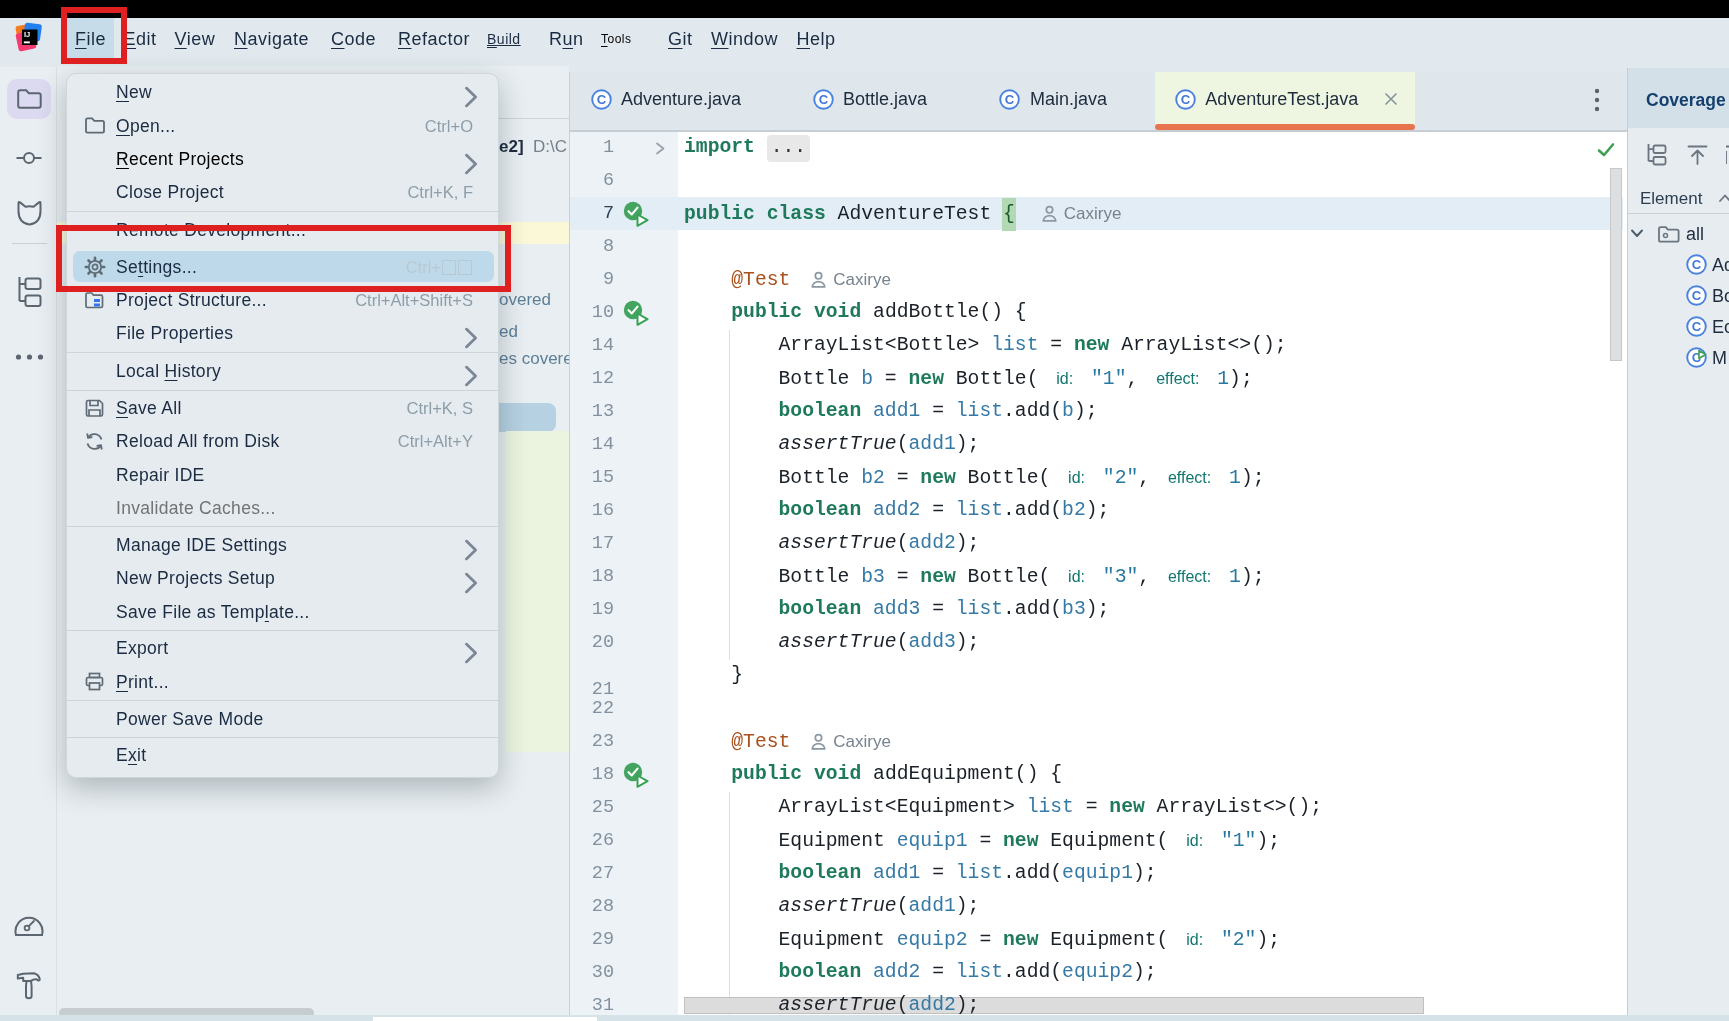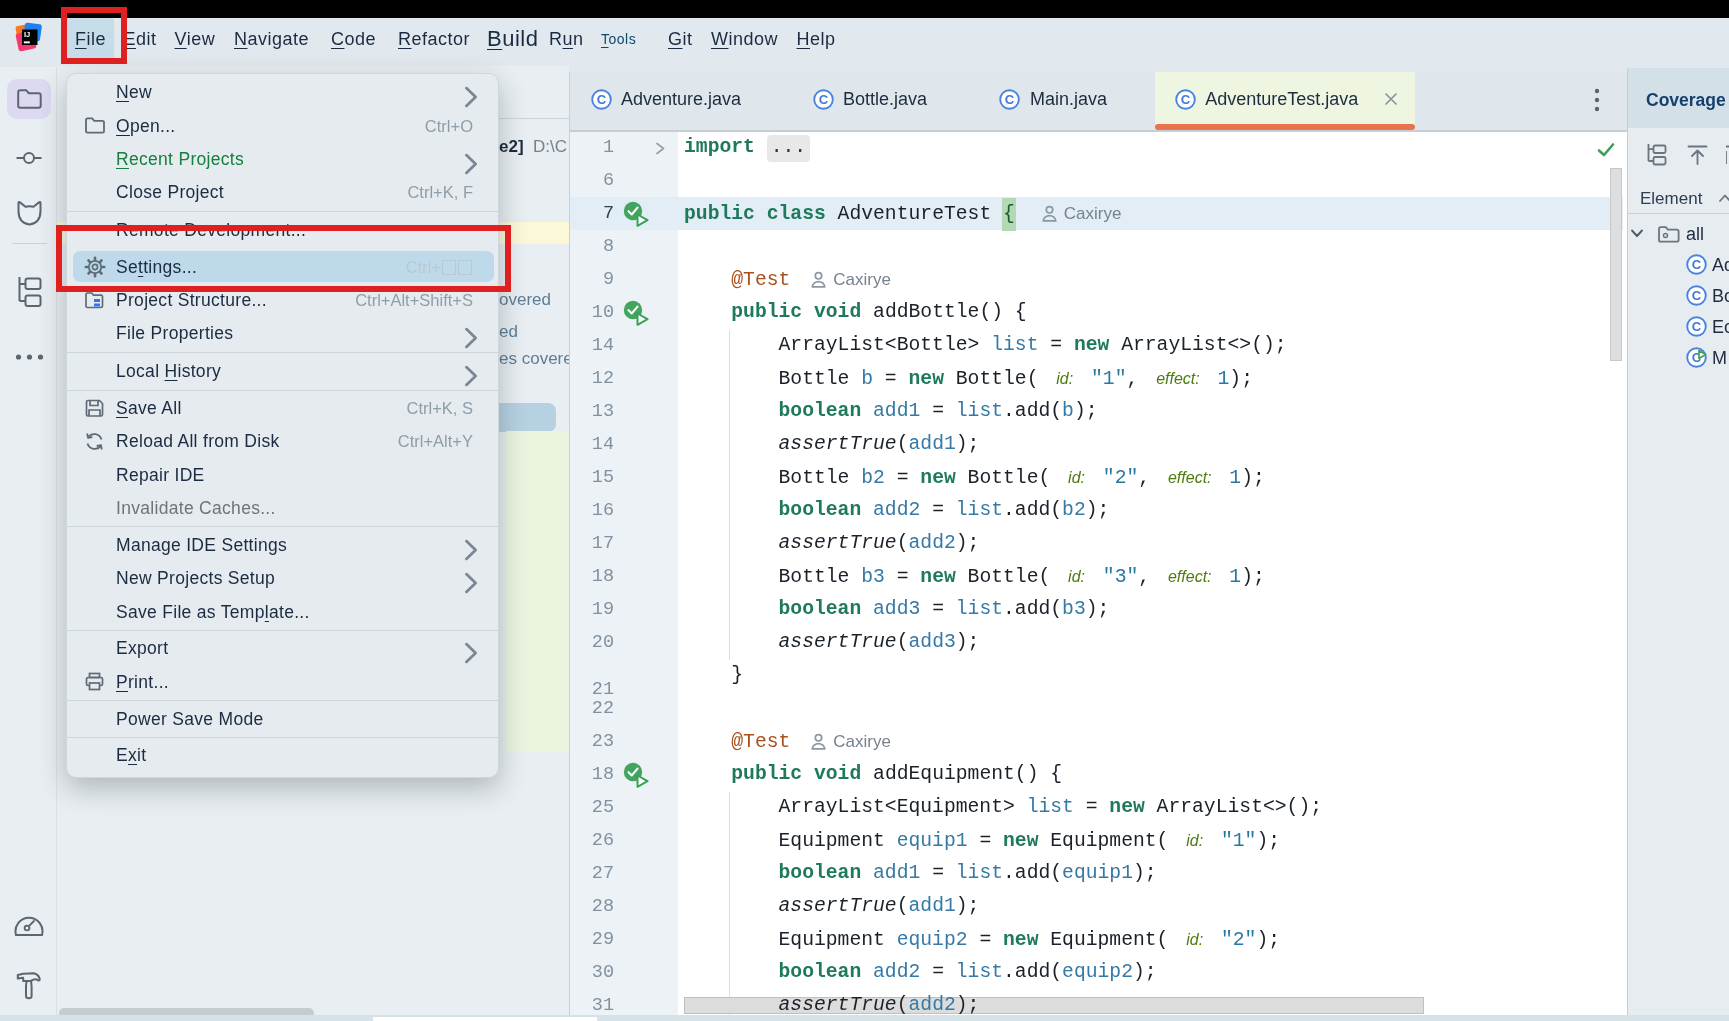--- a/index.html
+++ b/index.html
@@ -6,21 +6,21 @@
   html,body { width:1729px; height:1021px; overflow:hidden; }
   body { position:relative; font-family:"Liberation Sans", sans-serif; background:#e8eef1; }
   .abs { position:absolute; }
   svg { display:block; }
   
   .kw { color:#1e7a5a; font-weight:bold; }
   .vr { color:#3579a6; }
   .st { color:#2878a2; }
   .nm { color:#2878a2; }
   .an { color:#a9511c; }
-  .hint { font-family:"Liberation Sans", sans-serif; font-size:16px; color:#4d7c0f; margin:0 6px;font-style:italic; }
+  .hint { font-family:"Liberation Sans", sans-serif; font-size:16px; color:#0f766e; margin:0 6px; }
   .inlay { font-family:"Liberation Sans", sans-serif; font-size:17px; color:#76838f; }
   .codeline { position:absolute; left:684px; height:33px; line-height:33px;
     font-family:"Liberation Mono", monospace; font-size:19.7px; color:#1a2129; white-space:pre; }
   .lnum { position:absolute; left:569px; width:45px; text-align:right; height:33px; line-height:33px;
     font-family:"Liberation Mono", monospace; font-size:18.5px; color:#8291a0; }
   .mitem { position:absolute; left:116px; font-size:17.5px; color:#1b2b42; height:24px; line-height:24px; letter-spacing:0.3px; }
   .mshort { position:absolute; left:250px; width:223px; font-size:16.5px; color:#8e9ea9; height:24px; line-height:24px; text-align:right; }
   .msep { position:absolute; left:66px; right:0px; width:433px; height:1px; background:#cdd5da; }
   .marrow { position:absolute; left:461px; width:16px; height:24px; }
   .micon { position:absolute; left:84px; width:21px; height:21px; }
@@ -32,23 +32,23 @@
 <div class="abs" style="left:0;top:0;width:1729px;height:18px;background:#000;"></div>
 <div class="abs" style="left:0;top:18px;width:1729px;height:54px;background:#e1e9ee;"></div>
 
 <div class="abs" style="left:65px;top:18px;width:49px;height:46px;background:#c6dce8;"></div>
 <div class="abs" style="left:75px;top:27px;height:24px;line-height:24px;font-size:18px;color:#1b2b42;letter-spacing:0.5px;"><u>F</u>ile</div>
 <div class="abs" style="left:123.5px;top:27px;height:24px;line-height:24px;font-size:18px;color:#1b2b42;letter-spacing:0.5px;"><u>E</u>dit</div>
 <div class="abs" style="left:174.5px;top:27px;height:24px;line-height:24px;font-size:18px;color:#1b2b42;letter-spacing:0.5px;"><u>V</u>iew</div>
 <div class="abs" style="left:234px;top:27px;height:24px;line-height:24px;font-size:18px;color:#1b2b42;letter-spacing:0.5px;"><u>N</u>avigate</div>
 <div class="abs" style="left:331px;top:27px;height:24px;line-height:24px;font-size:18px;color:#1b2b42;letter-spacing:0.5px;"><u>C</u>ode</div>
 <div class="abs" style="left:398px;top:27px;height:24px;line-height:24px;font-size:18px;color:#1b2b42;letter-spacing:0.5px;"><u>R</u>efactor</div>
-<div class="abs" style="left:487px;top:27px;height:24px;line-height:24px;font-size:22px;color:#1b2b42;letter-spacing:0.5px;"><u>B</u>uild</div>
+<div class="abs" style="left:487px;top:27px;height:24px;line-height:24px;font-size:14px;color:#1b2b42;letter-spacing:0.5px;text-decoration:underline;"><u>B</u>uild</div>
 <div class="abs" style="left:549px;top:27px;height:24px;line-height:24px;font-size:18px;color:#1b2b42;letter-spacing:0.5px;">R<u>u</u>n</div>
-<div class="abs" style="left:601px;top:27px;height:24px;line-height:24px;font-size:14px;color:#0c4a6e;letter-spacing:0.5px;"><u>T</u>ools</div>
+<div class="abs" style="left:601px;top:27px;height:24px;line-height:24px;font-size:12px;color:#000000;letter-spacing:0.5px;"><u>T</u>ools</div>
 <div class="abs" style="left:668px;top:27px;height:24px;line-height:24px;font-size:18px;color:#1b2b42;letter-spacing:0.5px;"><u>G</u>it</div>
 <div class="abs" style="left:711px;top:27px;height:24px;line-height:24px;font-size:18px;color:#1b2b42;letter-spacing:0.5px;"><u>W</u>indow</div>
 <div class="abs" style="left:796.5px;top:27px;height:24px;line-height:24px;font-size:18px;color:#1b2b42;letter-spacing:0.5px;"><u>H</u>elp</div>
 <svg class="abs" style="left:14px;top:22px;" width="30" height="30" viewBox="0 0 30 30">
 <rect x="2.5" y="3" width="16" height="16" rx="2.5" fill="#f87a1f" transform="rotate(-10 10 11)"></rect>
 <rect x="10" y="1.5" width="17" height="17" rx="2.5" fill="#2180f0" transform="rotate(8 19 10)"></rect>
 <rect x="3" y="10" width="18" height="18" rx="2.5" fill="#f53a70" transform="rotate(-12 12 19)"></rect>
 <rect x="8" y="7.5" width="15.5" height="15.5" fill="#000"></rect>
 <rect x="9.8" y="19.4" width="6" height="1.9" fill="#fff"></rect>
 <text x="10" y="14.8" font-family="Liberation Sans" font-size="7.5" font-weight="bold" fill="#fff">IJ</text>
@@ -286,21 +286,21 @@
 <svg class="marrow" style="top:85.3px;left:463px;" width="9" height="14" viewBox="0 0 9 14">
     <path d="M1.8 1.8 L7.2 7 L1.8 12.2" fill="none" stroke="#7b8794" stroke-width="1.6" stroke-linecap="round" stroke-linejoin="round"></path>
   </svg>
 <div class="micon" style="top:115.1px;">
     <svg width="21" height="21" viewBox="0 0 21 21">
       <path d="M2 5 q0-1.6 1.6-1.6 l4.6 0 l2 2.4 l8.2 0 q1.6 0 1.6 1.6 l0 8.6 q0 1.6-1.6 1.6 l-14.8 0 q-1.6 0-1.6-1.6 z" fill="none" stroke="#5f6b76" stroke-width="1.8"></path>
     </svg>
   </div>
 <div class="mitem" style="top:113.6px;color:#1b2b42;"><u>O</u>pen...</div>
 <div class="mshort" style="top:113.6px;">Ctrl+O</div>
-<div class="mitem" style="top:147px;color:#15803d;"><u>R</u>ecent Projects</div>
+<div class="mitem" style="top:147px;color:#000000;"><u>R</u>ecent Projects</div>
 <svg class="marrow" style="top:152px;left:463px;" width="9" height="14" viewBox="0 0 9 14">
     <path d="M1.8 1.8 L7.2 7 L1.8 12.2" fill="none" stroke="#7b8794" stroke-width="1.6" stroke-linecap="round" stroke-linejoin="round"></path>
   </svg>
 <div class="mitem" style="top:180.3px;color:#1b2b42;">Close Project</div>
 <div class="mshort" style="top:180.3px;">Ctrl+K, F</div>
 <div class="msep" style="top:211px;"></div>
 <div class="mitem" style="top:217.5px;color:#1b2b42;">Remote Development...</div>
 <div class="micon" style="top:256.0px;">
     <svg width="22" height="22" viewBox="0 0 22 22">
       <circle cx="11" cy="11" r="6.2" fill="none" stroke="#5f6b76" stroke-width="1.8"></circle>

